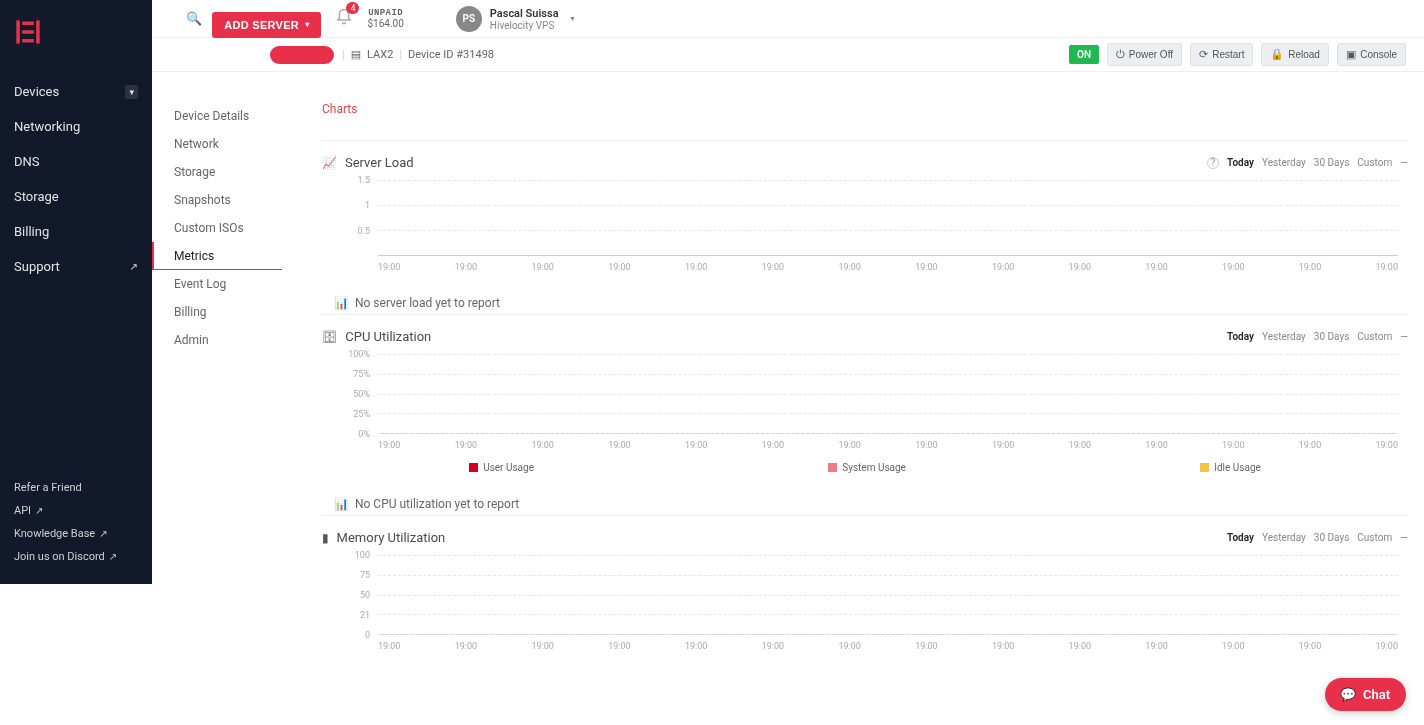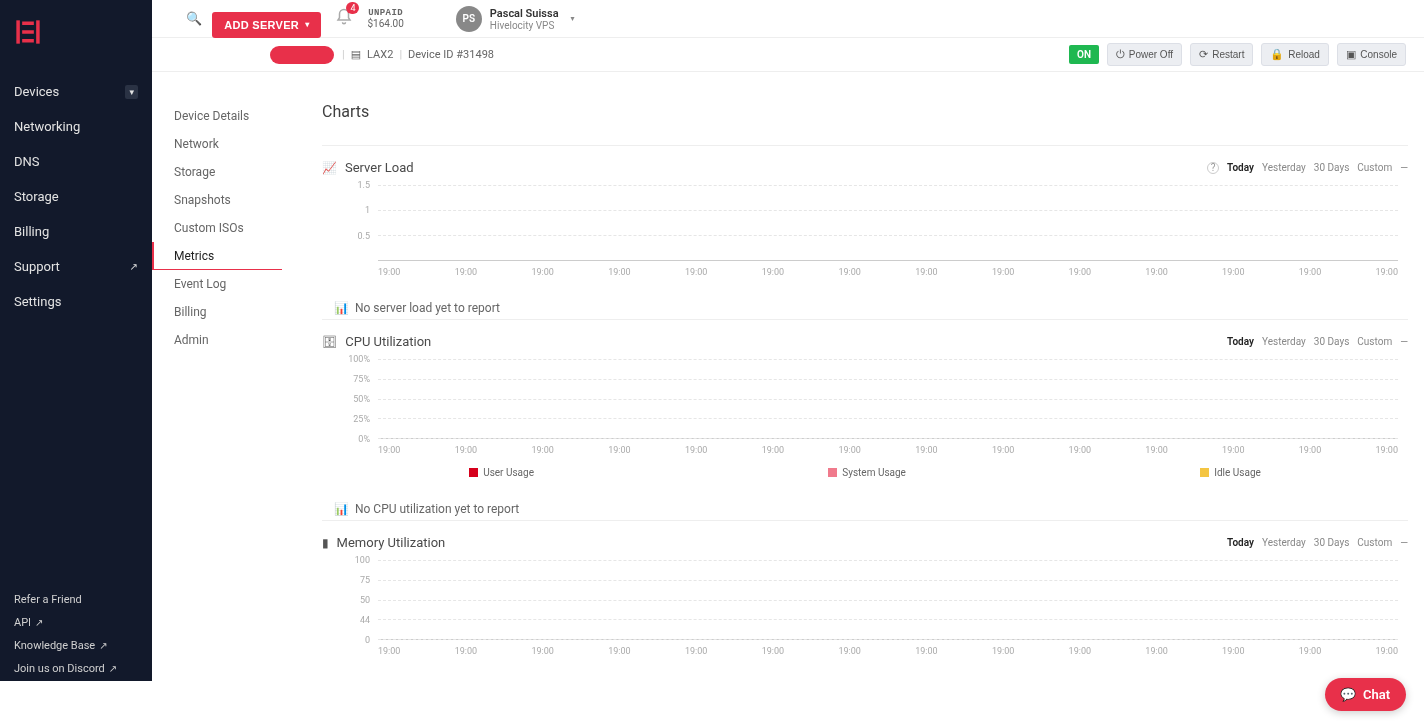--- a/index.html
+++ b/index.html
@@ -1,24 +1,24 @@
 <!DOCTYPE html>
 <html><head>
 <meta charset="utf-8">
 <style>
 * { box-sizing: border-box; margin: 0; padding: 0; }
 body { font-family: -apple-system, BlinkMacSystemFont, "Segoe UI", Roboto, sans-serif; font-size: 13px; color: #333; background: #fff; width: 1424px; height: 725px; overflow: hidden; position: relative; }
-.sidebar { position: absolute; left: 0; top: 0; width: 152px; height: 681px; background: #12192b; color: #fff; display: flex; flex-direction: column; }
+.sidebar { position: absolute; left: 0; top: 0; width: 152px; height: 584px; background: #12192b; color: #fff; display: flex; flex-direction: column; }
 .logo { width: 28px; height: 28px; margin: 18px 14px 28px; }
 .logo svg { width: 100%; height: 100%; }
 .nav { flex: 1; }
 .nav-item { padding: 10px 14px; font-size: 13px; color: #e2e2e2; cursor: pointer; display: flex; align-items: center; justify-content: space-between; }
 .nav-item .chev { font-size: 9px; background: #2a3244; padding: 2px 4px; border-radius: 2px; }
 .nav-item .ext { font-size: 10px; margin-left: 4px; }
-.bottom-links { padding-bottom: 1px; }
+.bottom-links { padding-bottom: 16px; }
 .bottom-links .nav-item { padding: 5px 14px; font-size: 11px; color: #d0d0d0; justify-content: flex-start; }
 .main { position: absolute; left: 152px; top: 0; right: 0; height: 725px; display: flex; flex-direction: column; }
 .topbar { height: 38px; display: flex; align-items: center; padding: 0 14px 0 34px; border-bottom: 1px solid #eee; }
 .search-icon { color: #888; font-size: 13px; margin-right: 10px; }
 .search-input { border: none; outline: none; font-size: 12px; color: #666; flex: 1; }
 .topbar-right { display: flex; align-items: center; gap: 14px; }
 .add-server { background: #e8304a; color: #fff; border: none; border-radius: 3px; padding: 7px 12px; font-size: 11px; font-weight: 600; letter-spacing: .3px; cursor: pointer; display: flex; align-items: center; gap: 6px; margin-top: 12px; }
 .add-server .chev { font-size: 8px; }
 .bell { position: relative; color: #aaa; cursor: pointer; }
 .bell .badge { position: absolute; top: -6px; right: -6px; background: #e8304a; color: #fff; border-radius: 8px; font-size: 9px; padding: 1px 4px; }
@@ -38,21 +38,21 @@
 .devicebar .spacer { flex: 1; }
 .status-on { background: #1fb851; color: #fff; border-radius: 2px; padding: 4px 8px; font-size: 10px; font-weight: 600; }
 .action-btn { background: #eceef2; border: 1px solid #dcdfe6; border-radius: 3px; padding: 4px 8px; font-size: 10px; color: #555; cursor: pointer; display: flex; align-items: center; gap: 4px; }
 .action-btn .ic { font-size: 11px; }
 .body { flex: 1; display: flex; overflow: auto; }
 .subnav { width: 130px; padding: 30px 0 0 0; }
 .subnav-item { padding: 7px 20px; font-size: 12px; color: #666; cursor: pointer; border-left: 2px solid transparent; }
 .subnav-item.active { border-left: 2px solid #e8304a; color: #222; }
 .subnav-item.active.underline { box-shadow: inset 0 -1px 0 0 #e8304a; }
 .content { flex: 1; padding: 30px 16px 20px 40px; }
-.page-title { font-size: 16px; font-weight: 400; color: #404040; margin-bottom: 24px; }
+.page-title { font-size: 12px; font-weight: 400; color: #ef4444; margin-bottom: 24px; }
 .chart-card { border-top: 1px solid #eee; padding: 14px 0; }
 .chart-head { display: flex; align-items: center; gap: 8px; margin-bottom: 10px; }
 .chart-head .cicon { color: #555; font-size: 12px; }
 .chart-head .ctitle { font-size: 13px; color: #4a4a4a; flex: 1; }
 .chart-head .help { color: #999; font-size: 10px; border: 1px solid #ccc; border-radius: 50%; width: 12px; height: 12px; display: inline-flex; align-items: center; justify-content: center; }
 .range { display: flex; align-items: center; gap: 8px; font-size: 10px; color: #888; }
 .range span { cursor: pointer; }
 .range .active { color: #222; font-weight: 600; }
 .chart-area { position: relative; height: 96px; margin-left: 26px; margin-right: 10px; }
 .chart-area.tall { height: 100px; }
@@ -94,23 +94,20 @@
       </div>
     <div class="nav-item">
         <span>Storage</span>
       </div>
     <div class="nav-item">
         <span>Billing</span>
       </div>
     <div class="nav-item">
         <span>Support</span>
         <span class="ext">↗</span>
-      </div>
-    <div class="nav-item">
-        <span>Settings</span>
       </div>
   </div>
   <div class="bottom-links">
     <div class="nav-item">
         <span>Refer a Friend</span>
       </div>
     <div class="nav-item">
         <span>API</span>
         <span class="ext">↗</span>
       </div>
@@ -320,21 +317,21 @@
             <span class="active">Today</span>
             <span>Yesterday</span>
             <span>30 Days</span>
             <span>Custom</span>
             <span>—</span>
           </div>
         </div>
         <div class="chart-area tall">
             <div class="yaxis">
               <div class="ytick" style="top: 100%;">0</div>
-              <div class="ytick" style="top: 75%;">44</div>
+              <div class="ytick" style="top: 75%;">21</div>
               <div class="ytick" style="top: 50%; margin-left: 47px;">50</div>
               <div class="ytick" style="top: 25%;">75</div>
               <div class="ytick" style="top: 0%;">100</div>
             </div>
             <div class="plot">
               <div class="grid" style="top: 100%;"></div>
               <div class="grid" style="top: 75%;"></div>
               <div class="grid" style="top: 50%;"></div>
               <div class="grid" style="top: 25%;"></div>
               <div class="grid" style="top: 0%;"></div>

